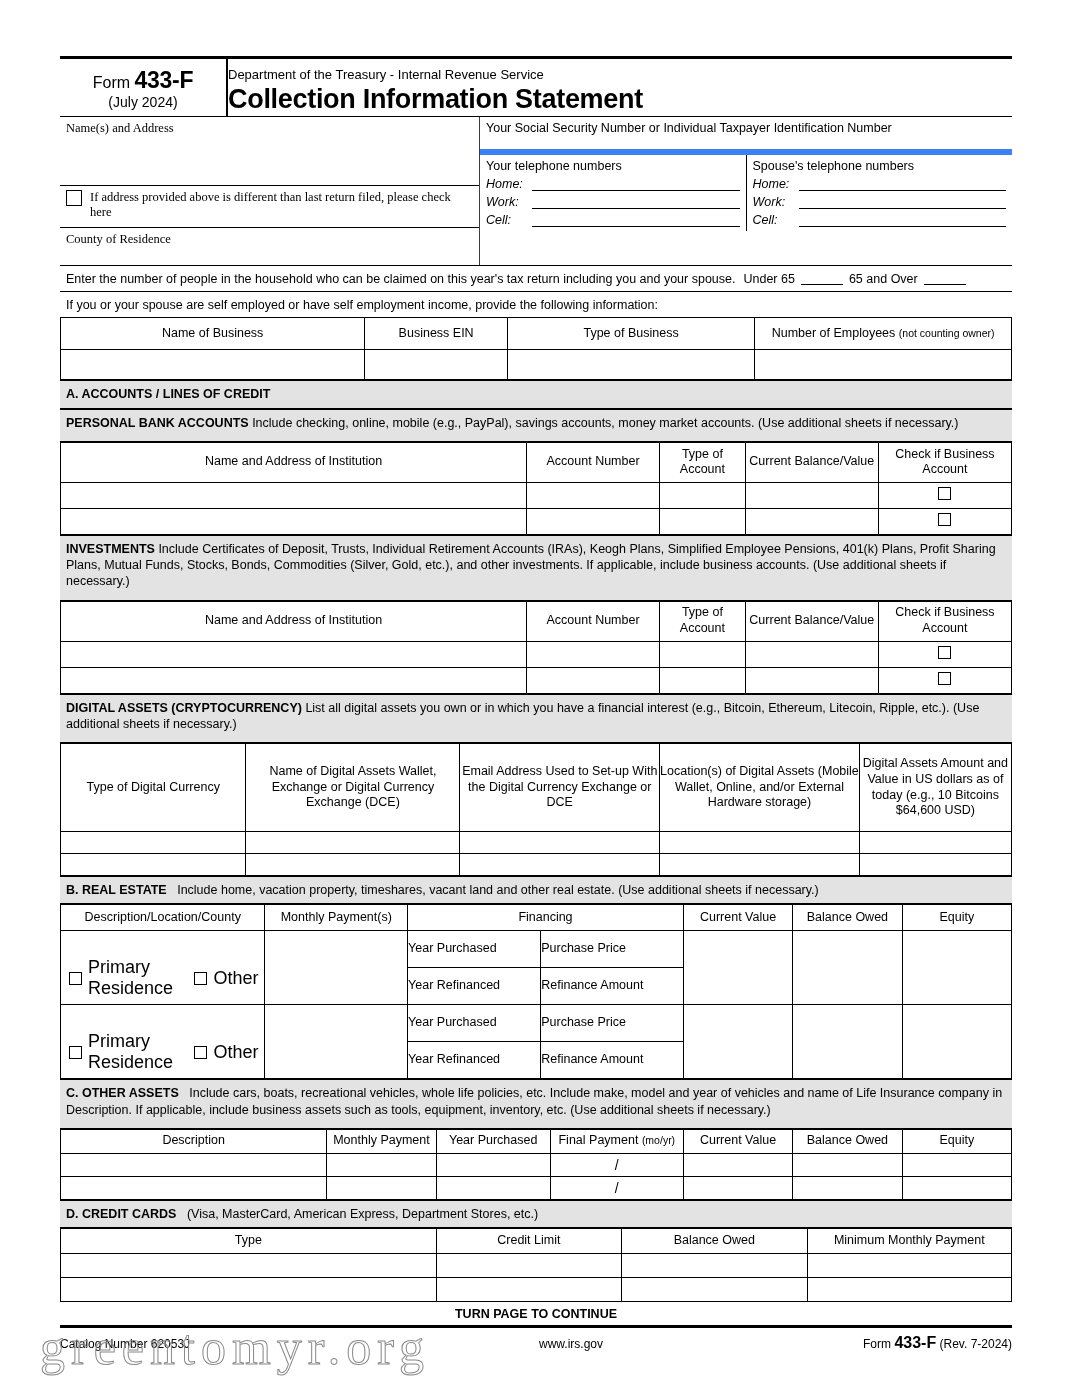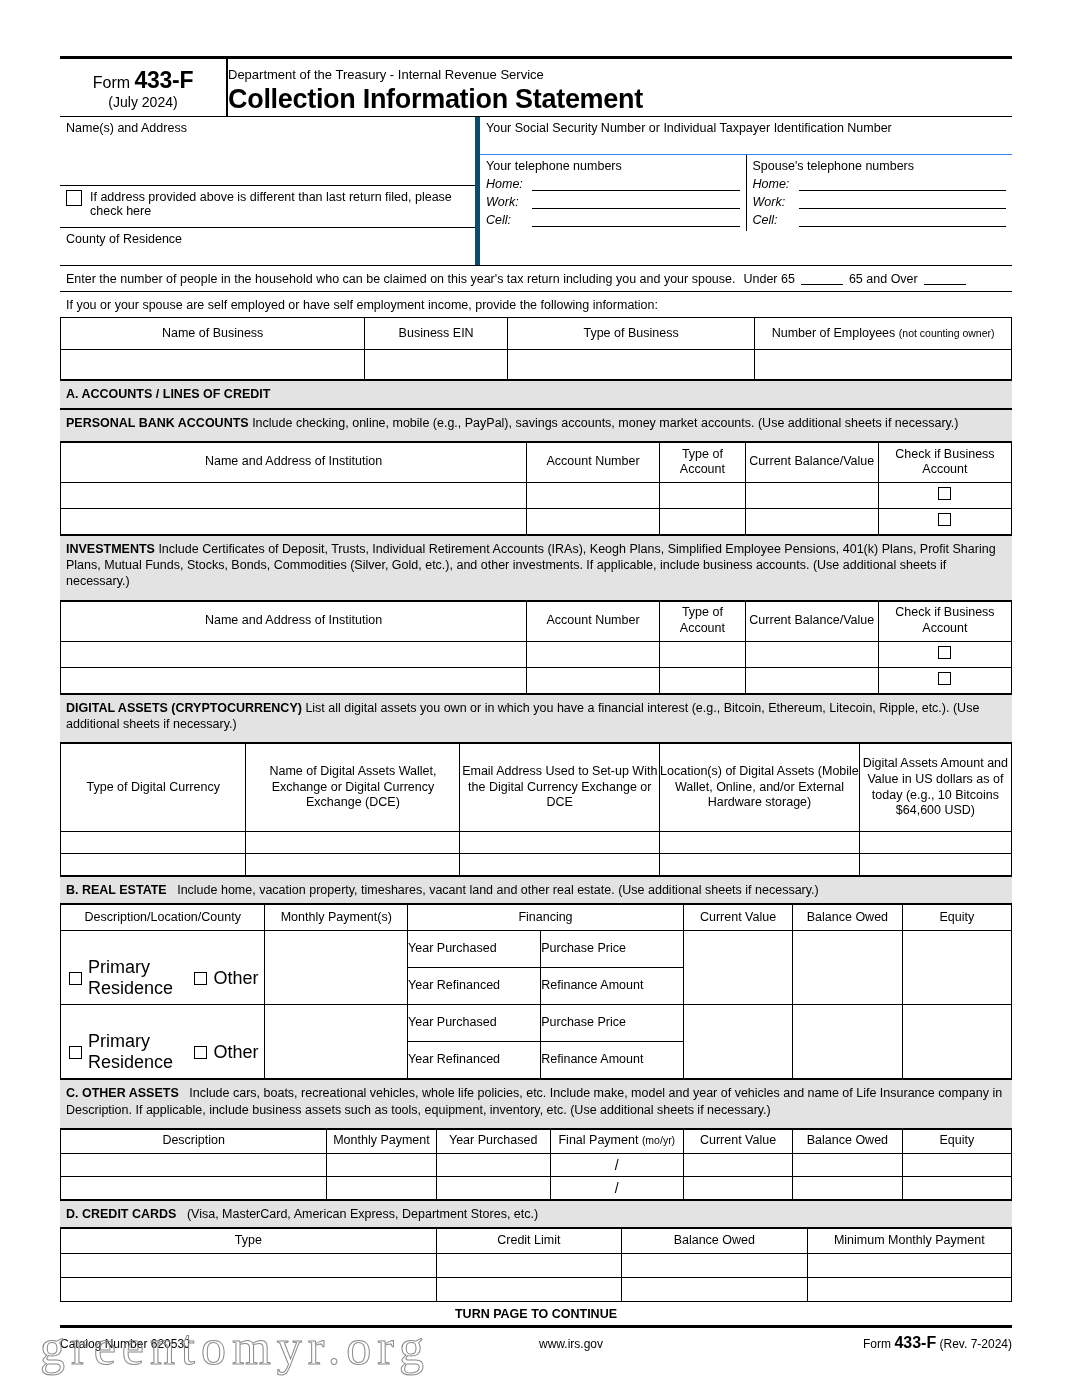--- a/index.html
+++ b/index.html
@@ -47,28 +47,28 @@
   }
   .mast-form-line { font-size:16px; line-height:1.1; }
   .mast-form-line b { font-size:23px; font-weight:bold; letter-spacing:-0.3px; }
   .mast-date { font-size:14px; margin-top:1px; }
   .mast-right { flex:1; text-align:left; padding-top:8px; }
   .mast-dept { font-size:13px; }
   .mast-title { font-size:27px; font-weight:bold; margin-top:2px; letter-spacing:-0.3px; }
 
   
   .idblock { border-top:1.5px solid #000; display:flex; }
-  .id-left { width:420px; border-right:5px solid #0c4a6e; }
+  .id-left { width:420px; border-right:1px solid #0c4a6e;font-family:Liberation Serif, serif; }
   .id-right { flex:1; }
 
   .id-name { height:68px; padding:4px 6px; font-size:12.5px; }
   .id-addrchk { height:42px; border-top:1px solid #000; padding:4px 6px; font-size:12.5px; display:flex; gap:8px; }
   .id-county { height:38px; border-top:1px solid #000; padding:4px 6px; font-size:12.5px; }
 
-  .ssn-row { height:38px; border-bottom:1px solid #3b82f6; padding:4px 6px; font-size:12.5px; }
+  .ssn-row { height:38px; border-bottom:6px solid #3b82f6; padding:4px 6px; font-size:12.5px; }
   .phones { display:flex; }
   .phone-col { flex:1; padding:4px 6px; font-size:12.5px; }
   .phone-col.left { border-right:1px solid #000; }
   .phone-line { display:flex; align-items:flex-end; gap:4px; height:18px; }
   .phone-line .k { width:42px;font-style:italic; }
   .phone-line .fill { flex:1; border-bottom:1px solid #000; height:13px; }
 
   .chk {
     display:inline-block; width:16px; height:16px;
     border:1.5px solid #000; background:#fff; flex:0 0 auto;

